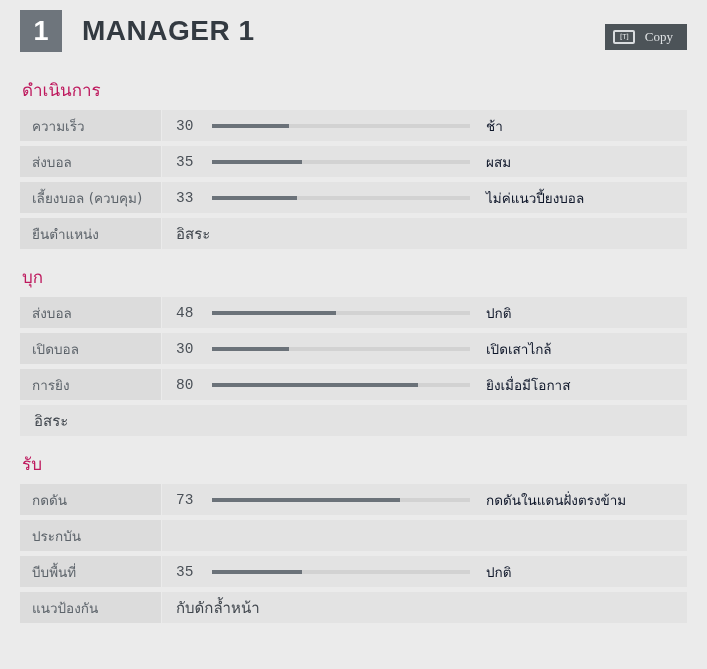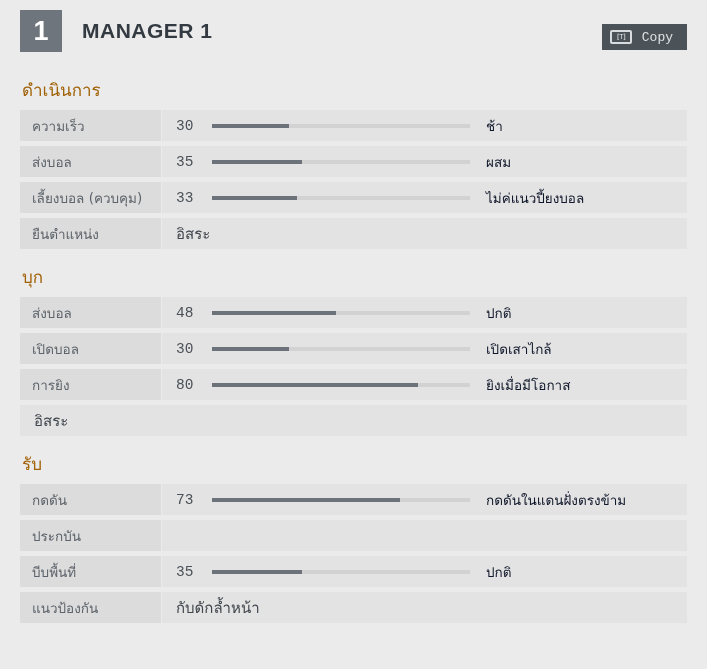--- a/index.html
+++ b/index.html
@@ -38,21 +38,21 @@
     align-items: center;
     justify-content: center;
     font-family: "Liberation Sans", sans-serif;
     font-size: 27px;
     font-weight: bold;
     letter-spacing: 0px;
   }
   .manager-title {
     margin-left: 20px;
     font-family: "Liberation Sans", sans-serif;
-    font-size: 21px;
+    font-size: 28px;
     font-weight: bold;
     letter-spacing: 0.5px;
     color: #333a41;
     text-align: right;
   }
   .copy-btn {
     position: absolute;
     right: 20px;
     top: 24px;
     height: 26px;
@@ -75,32 +75,32 @@
     justify-content: center;
   }
   .copy-icon span {
     font-family: "DejaVu Sans Mono", monospace;
     font-size: 7px;
     color: #e3e6e8;
     line-height: 1;
     letter-spacing: -1px;
   }
   .copy-label {
-    font-family: Liberation Mono, monospace;
+    font-family: Liberation Serif, serif;
     font-size: 13px;
     color: #dfe2e4;
   }
 
   
   .section {
     padding: 0 20px;
   }
   .section-title {
     font-size: 17px;
-    color: #a16207;
+    color: #be185d;
     margin: 14px 0 7px 2px;
     font-family: "DejaVu Sans", sans-serif;
   }
 
   .row {
     display: flex;
     align-items: stretch;
     height: 31px;
     margin-bottom: 5px;
     background: #e3e3e3;

